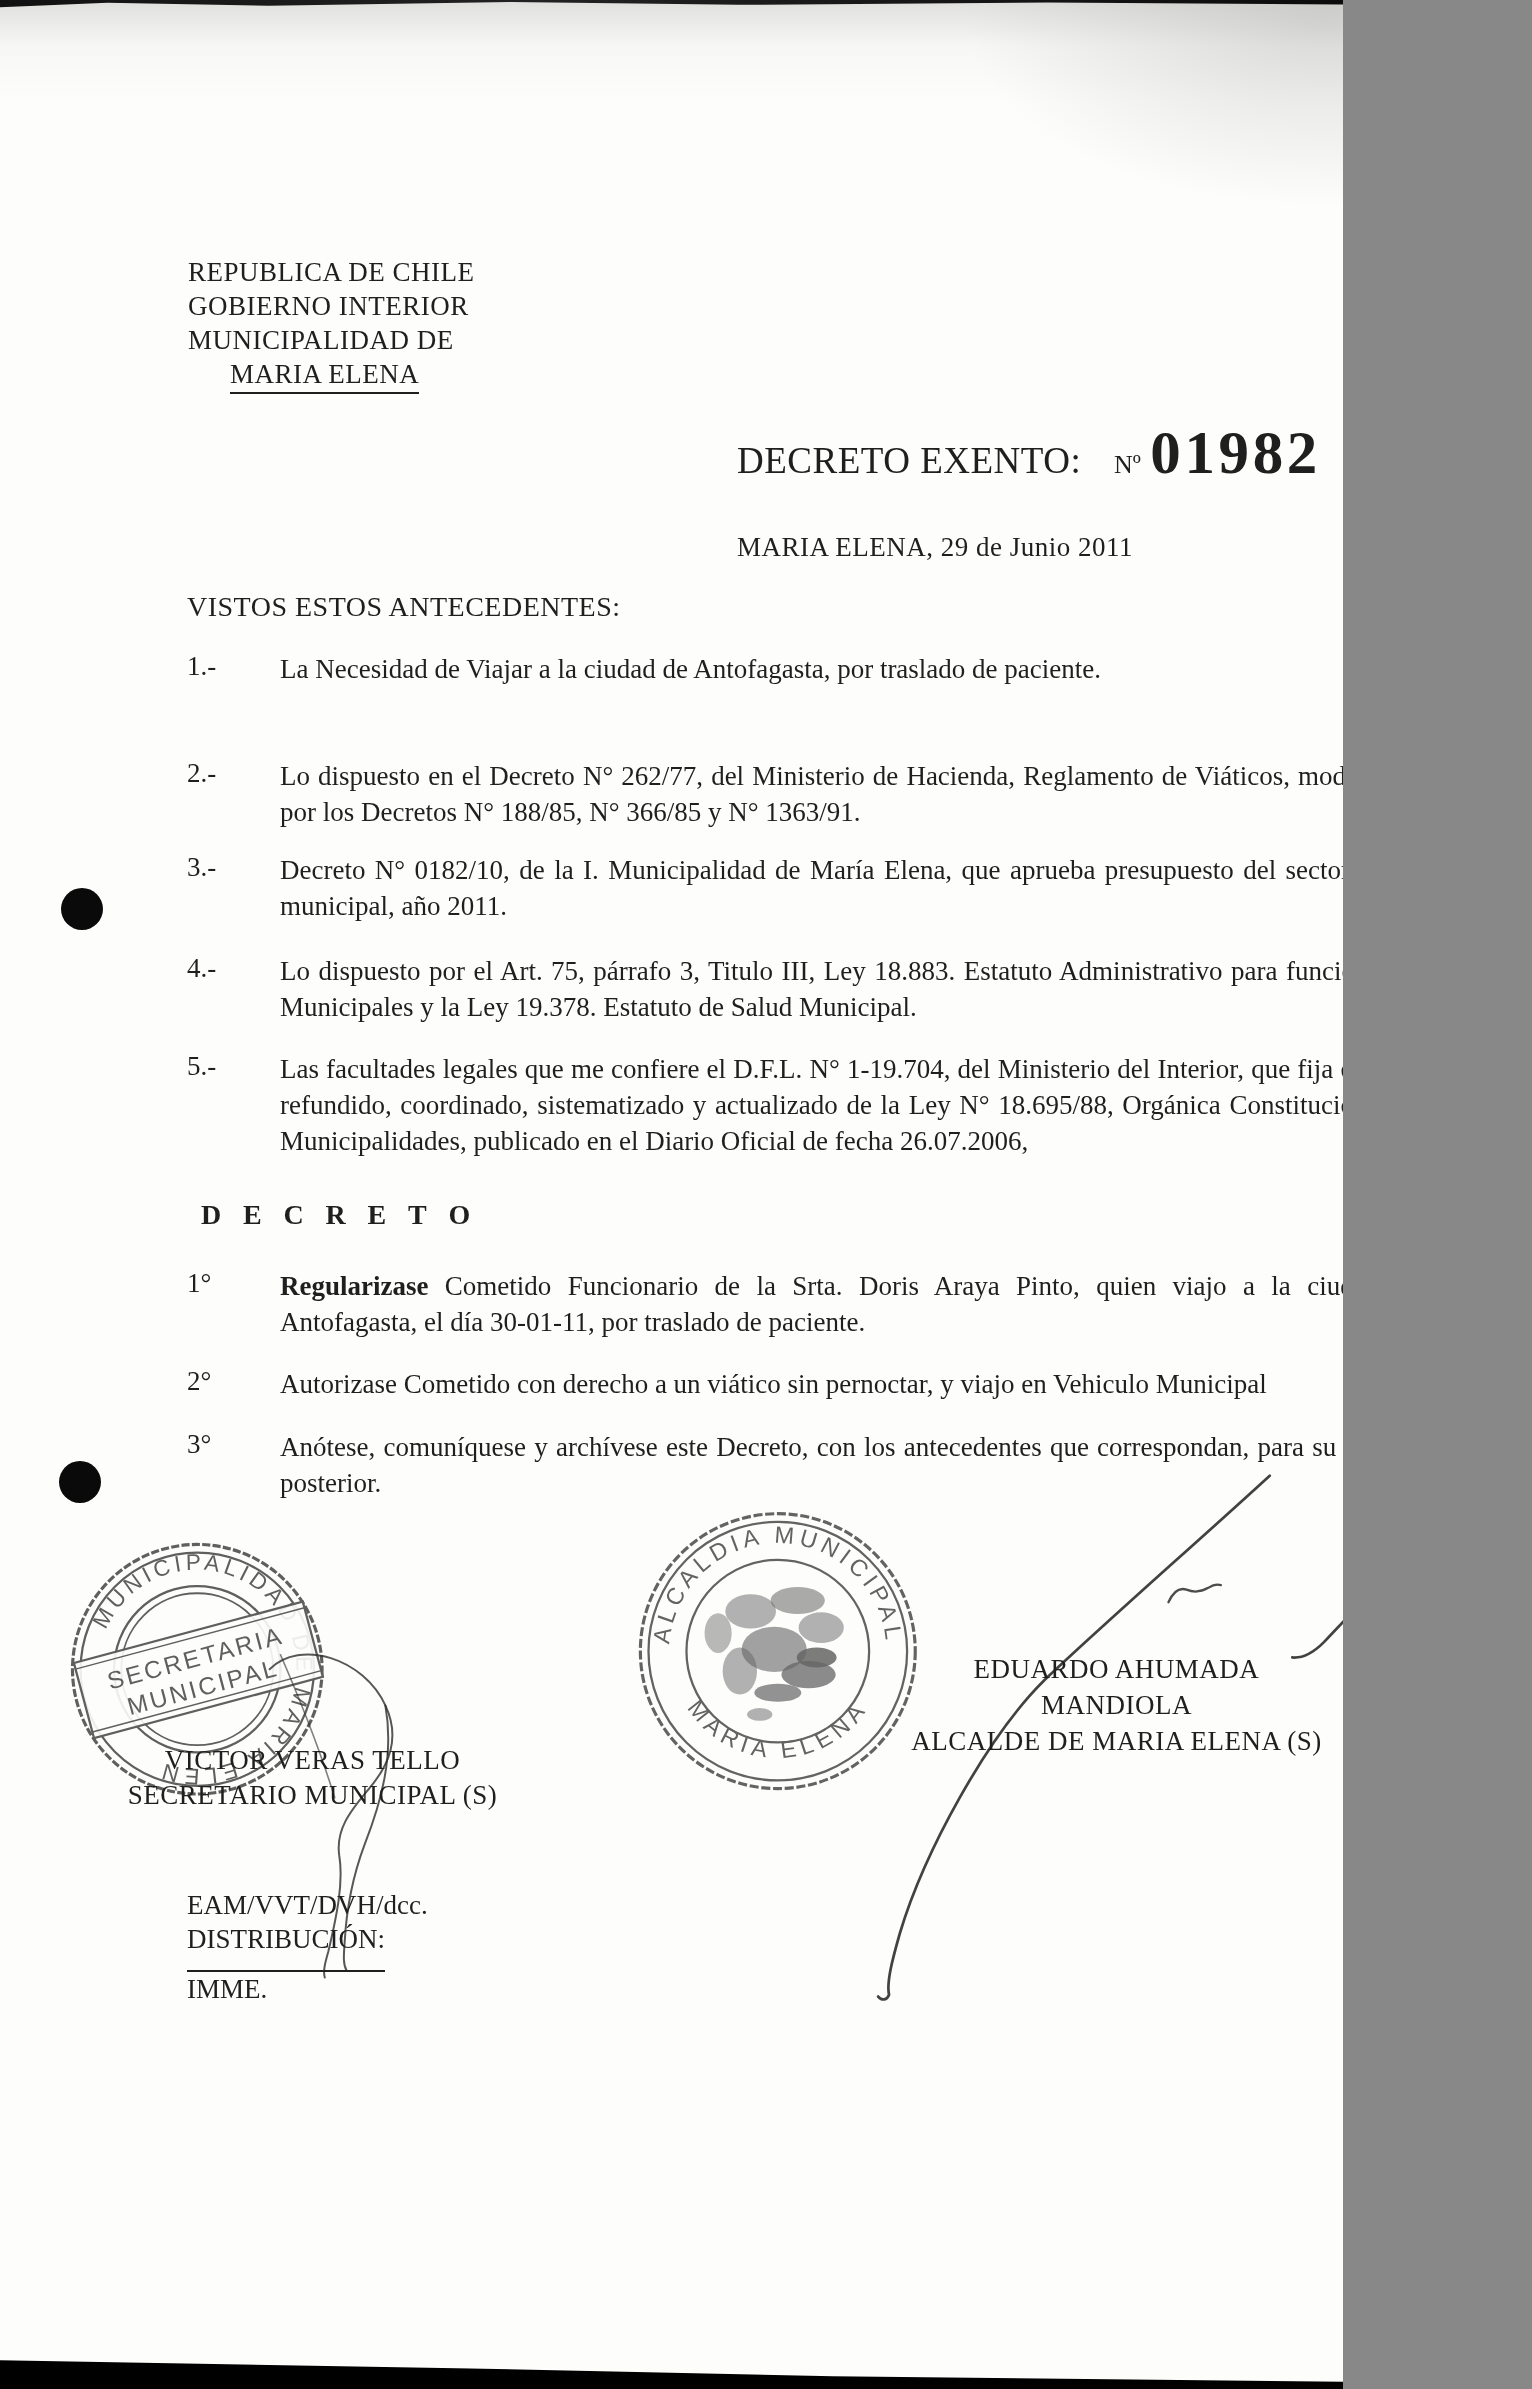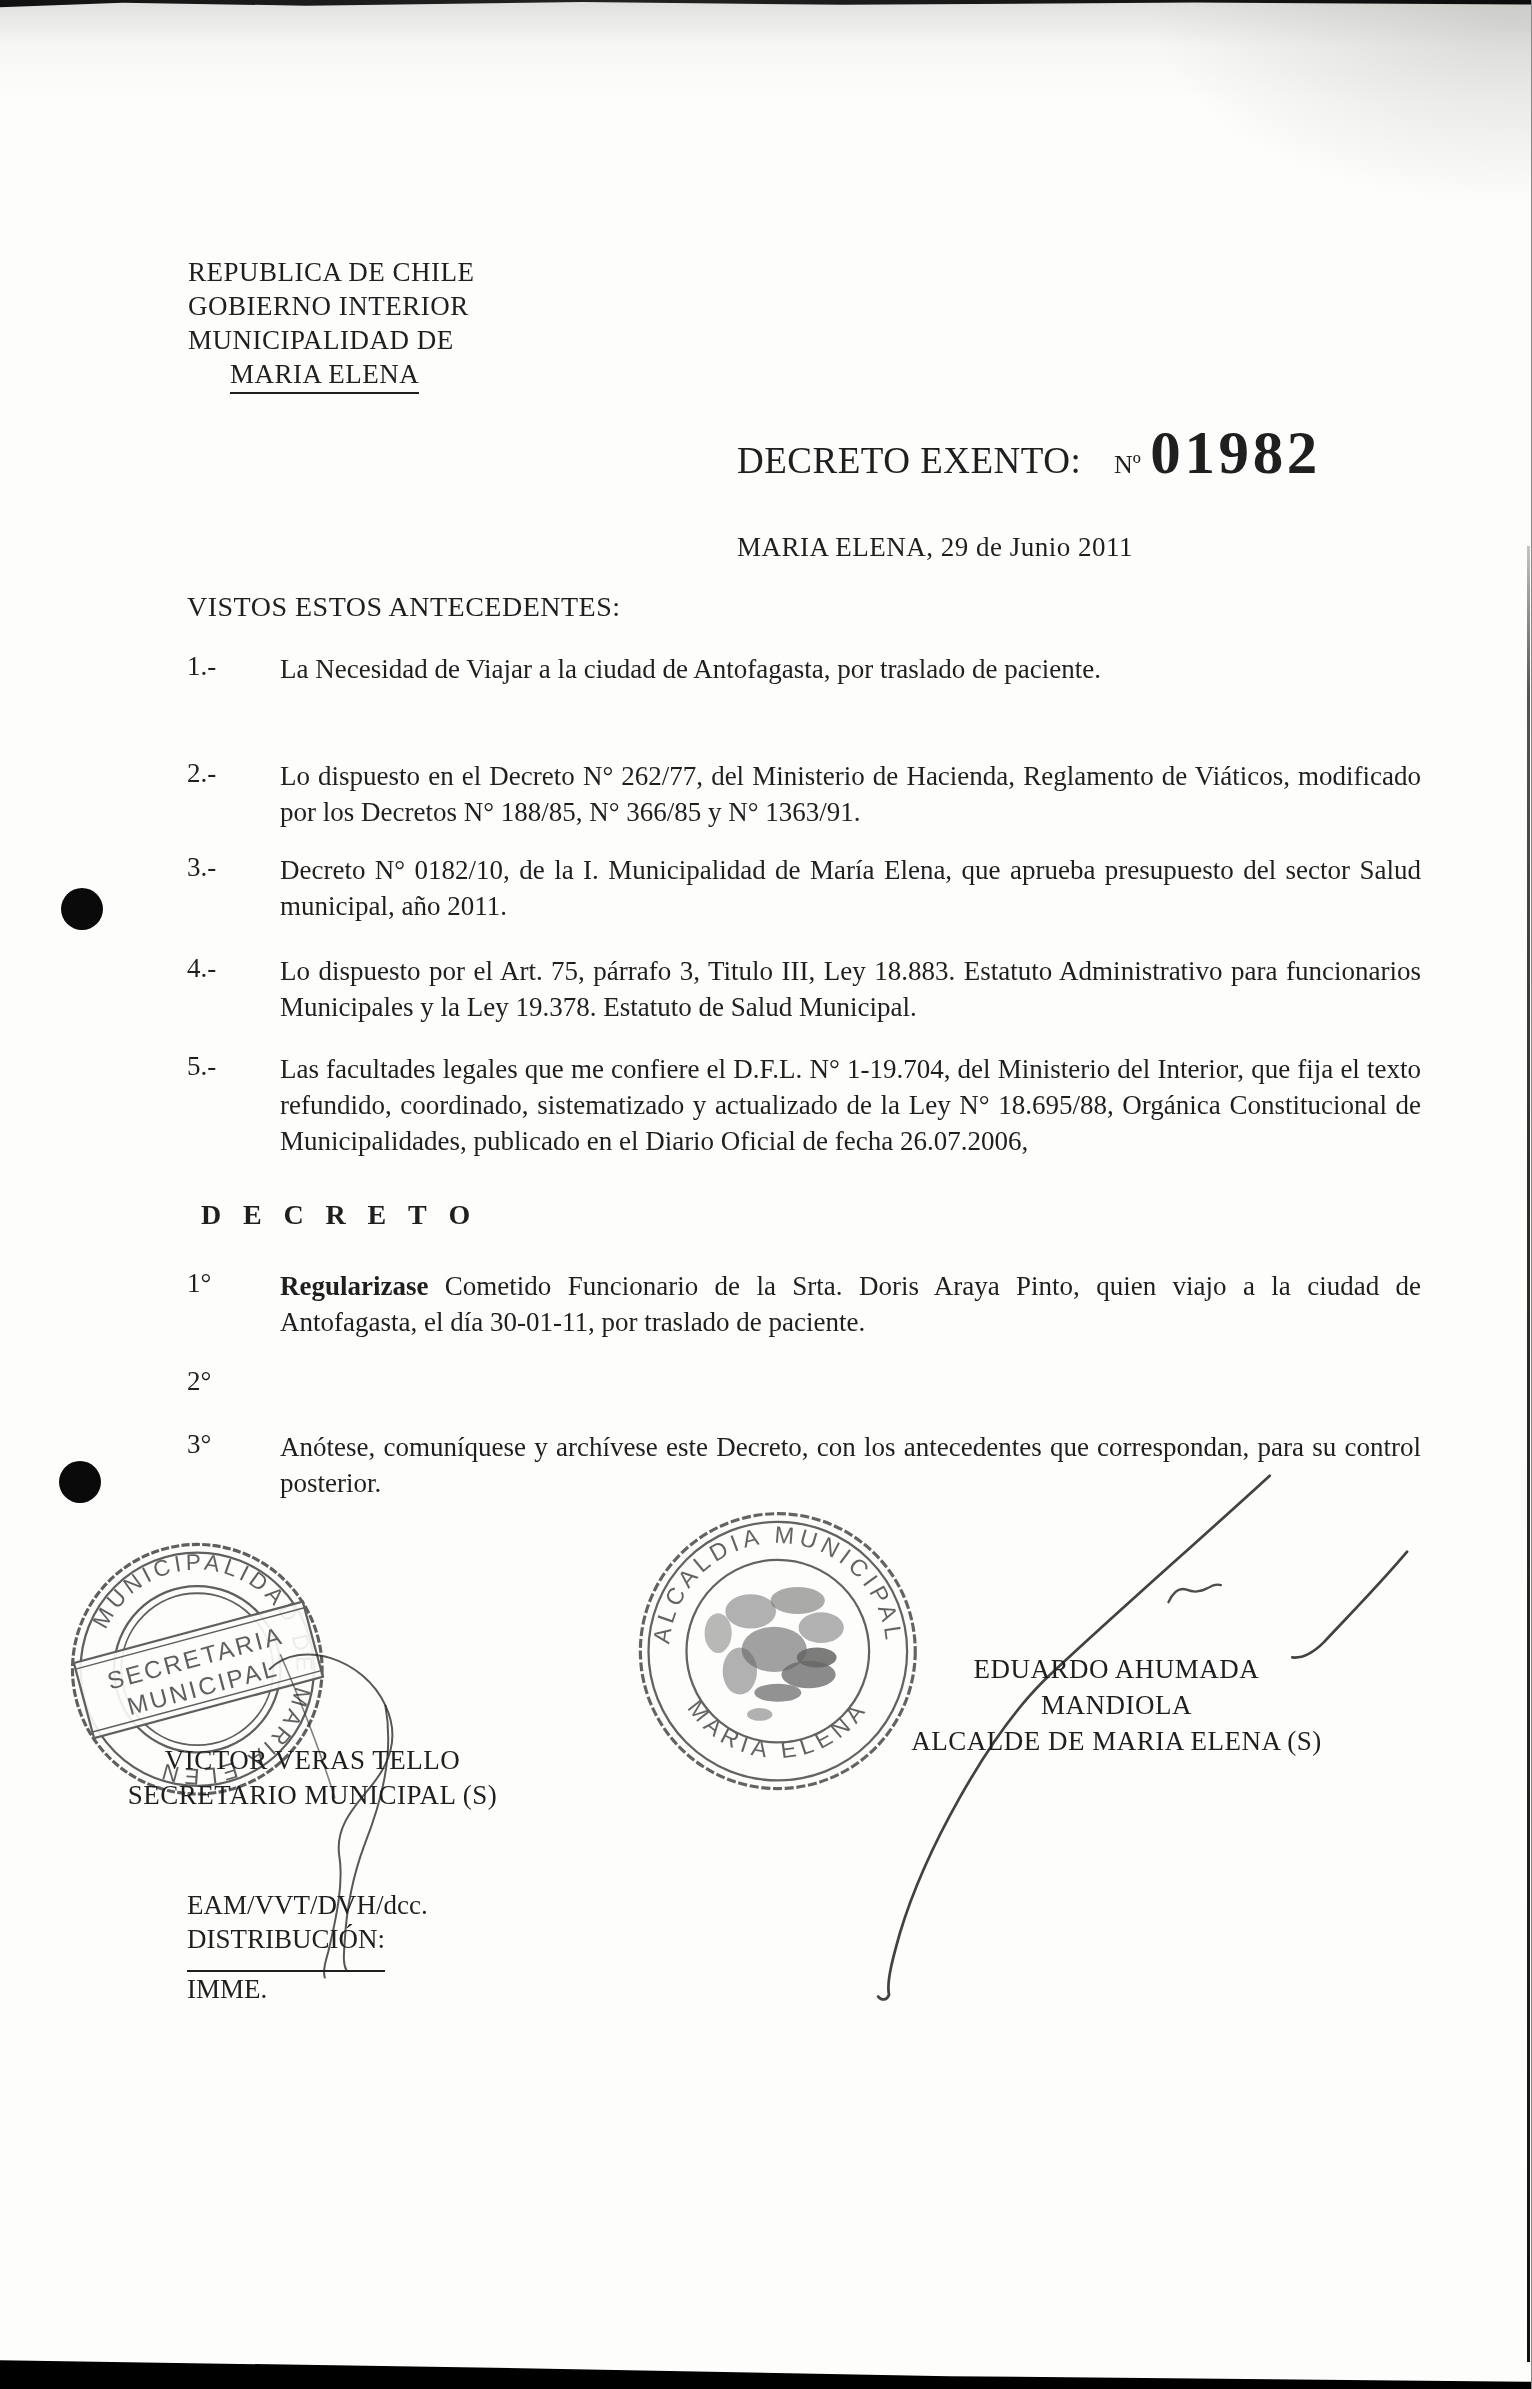--- a/index.html
+++ b/index.html
@@ -1,18 +1,18 @@
 <!DOCTYPE html>
 <html style="font-size:14.5px"><head>
 <meta charset="utf-8">
 <style>
   html,body{margin:0;padding:0;background:#888;}
   .page{
     position:relative;
-    width:1531px;height:2389px;
+    width:1343px;height:2389px;
     background:#fdfdfc;
     overflow:hidden;
     font-family:"Liberation Serif","DejaVu Serif",serif;
     color:#1f1f1f;
   }
   
   .top-edge{position:absolute;left:0;top:0;width:100%;height:8.1px;
     background:linear-gradient(90deg,#111 0%,#1a1a1a 18%,#222 40%,#161616 70%,#0c0c0c 100%);
     clip-path:polygon(0 0,100% 0,100% 55%,78% 30%,55% 60%,38% 25%,20% 70%,8% 35%,0 90%);}
   .top-shade{position:absolute;left:0;top:1.8px;width:100%;height:99px;
@@ -93,20 +93,21 @@
 
   <div class="item-num" style="top:1051px">5.-</div>
   <div class="item-txt" style="top:1051px">Las facultades legales que me confiere el D.F.L. N° 1-19.704, del Ministerio del Interior, que fija el texto refundido, coordinado, sistematizado y actualizado de la Ley N° 18.695/88, Orgánica Constitucional de Municipalidades, publicado en el Diario Oficial de fecha 26.07.2006,</div>
 
   <div class="abs dec-title">D E C R E T O</div>
 
   <div class="item-num" style="top:1268px">1°</div>
   <div class="item-txt" style="top:1268px"><span class="bold">Regularizase</span><span> Cometido Funcionario de la Srta. Doris Araya Pinto, quien viajo a la ciudad de Antofagasta, el día 30-01-11, por traslado de paciente.</span></div>
 
   <div class="item-num" style="top:1366px">2°</div>
+  <div class="item-txt" style="top:1366px">Autorizase Cometido con derecho a un viático sin pernoctar, y  viajo en Vehiculo Municipal</div>
 
   <div class="item-num" style="top:1429px">3°</div>
   <div class="item-txt" style="top:1429px">Anótese, comuníquese y archívese este Decreto, con los antecedentes que correspondan, para su control posterior.</div>
 
   <svg class="ink" width="1533" height="2389" viewBox="0 0 1695 2642">
 
     <g opacity="0.82">
       <circle cx="218" cy="1846" r="138" fill="none" stroke="#3d3d3d" stroke-width="3.5" stroke-dasharray="9 2.5"></circle>
       <circle cx="218" cy="1846" r="129" fill="none" stroke="#3d3d3d" stroke-width="2.5"></circle>
       <circle cx="218" cy="1846" r="92" fill="none" stroke="#3d3d3d" stroke-width="2.5"></circle>

